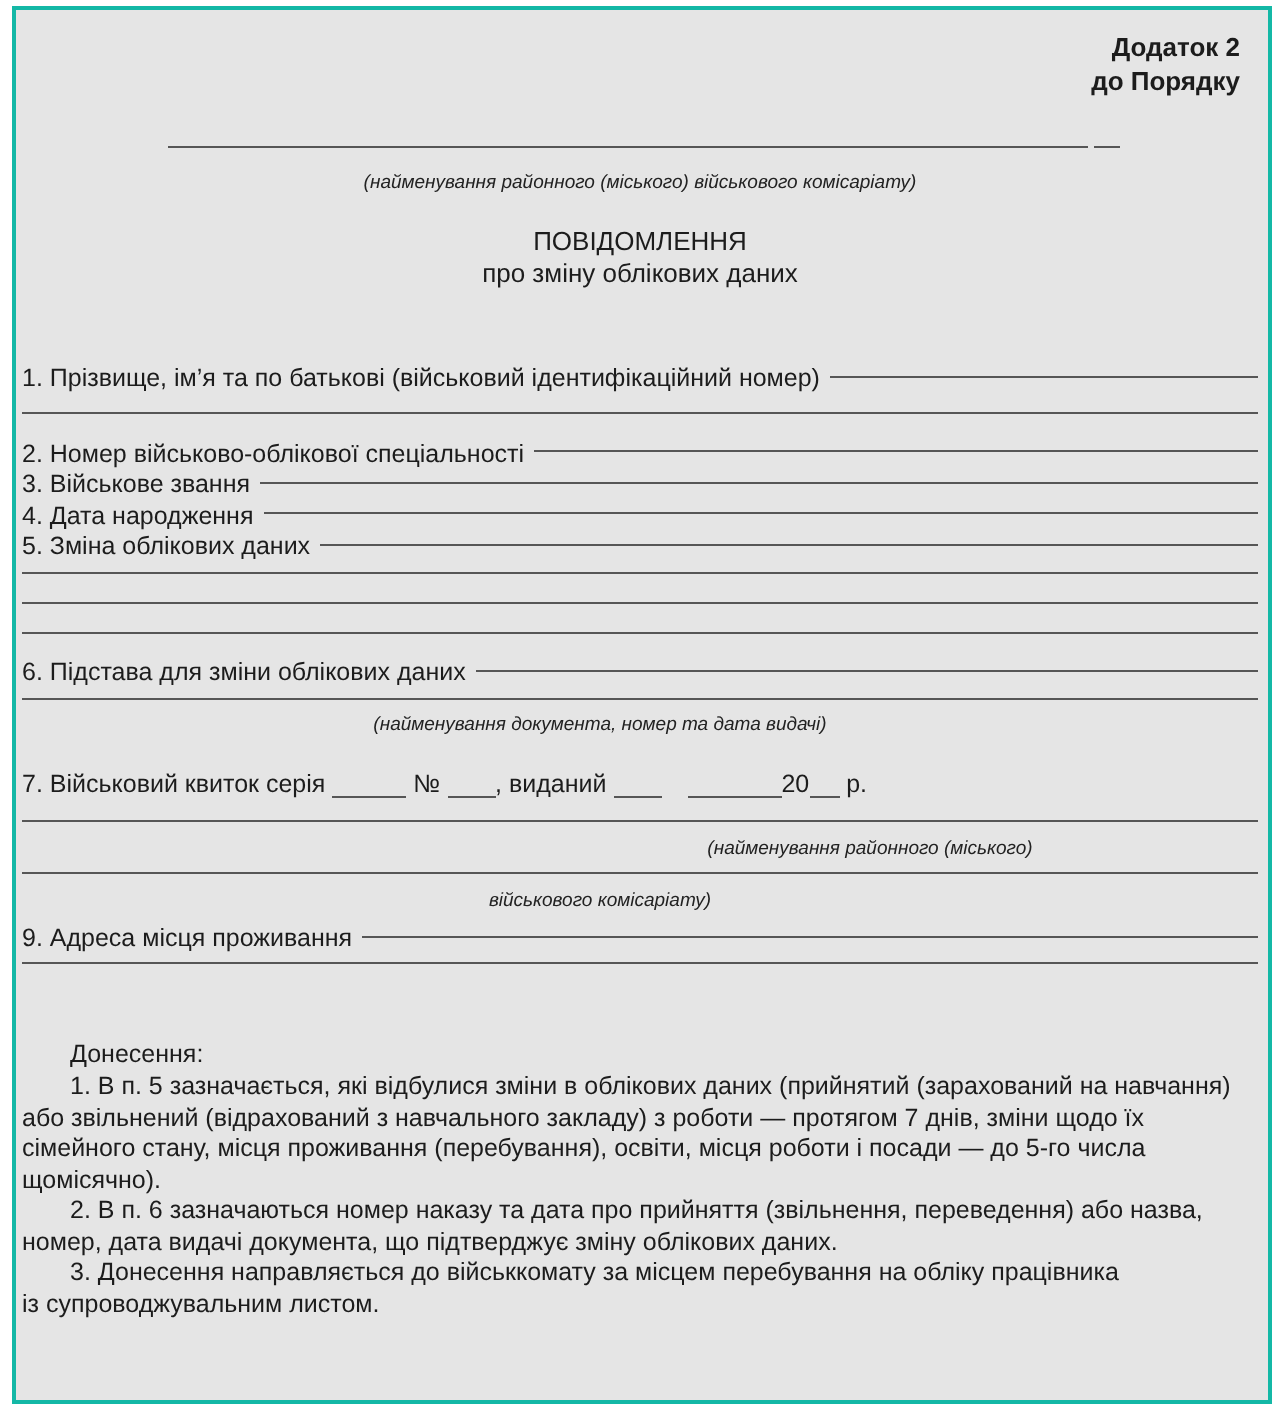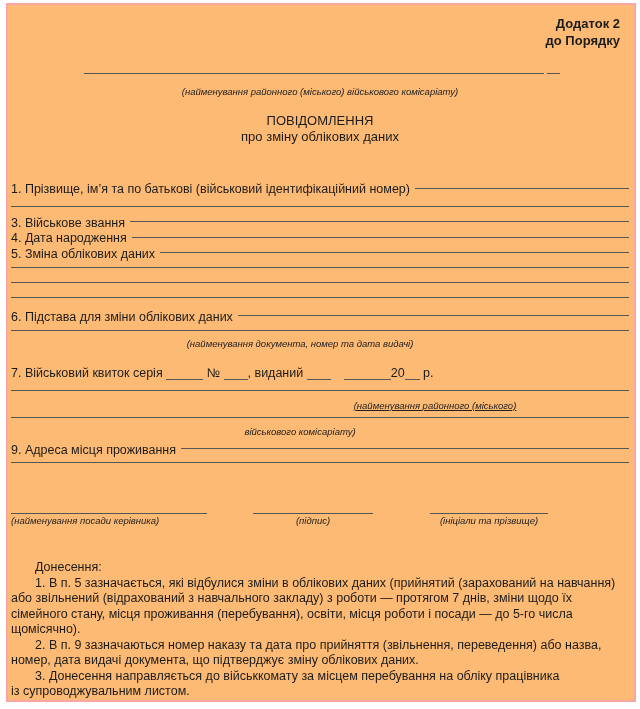--- a/index.html
+++ b/index.html
@@ -1,21 +1,21 @@
 <!DOCTYPE html>
 <html><head>
 <meta charset="utf-8">
 <style>
   * { margin:0; padding:0; box-sizing:border-box; }
   html,body { width:640px; height:709px; background:#ffffff; }
   body { position:relative; font-family:"Liberation Sans","DejaVu Sans",sans-serif; color:#1c1c1c; }
 
   .page {
     position:absolute; left:6px; top:3px; right:4px; bottom:7px;
-    border:2px solid #fca5a5; background:#fdba74;
+    border:2px solid #14b8a6; background:#e5e5e5;
   }
   .content { padding:8px 5px 0 3px; }
 
   
   .annex { text-align:right; font-weight:bold; font-size:13px; line-height:17px; padding-top:2px; padding-right:9px; }
   .org-rule { margin-top:14px; height:11px; display:flex; align-items:flex-end; padding-left:73px; padding-right:69px; }
   .org-rule .seg-long { flex:1; border-bottom:1.4px solid #565656; }
   .org-rule .seg-short { width:13px; margin-left:3px; border-bottom:1.4px solid #565656; }
   .caption { font-style:italic; font-size:9.5px; line-height:11px; color:#222; }
   .org-caption { text-align:center; margin-top:12px; }
@@ -23,21 +23,21 @@
   .title { margin-top:16px; text-align:center; font-weight:normal; font-size:13px; line-height:16px; }
 
   
   .form { margin-top:36px; font-size:12.5px; }
   .row { display:flex; align-items:center; height:15.5px; }
   .row .lbl { white-space:nowrap; padding-right:5px; line-height:14px; }
   .row .fill { flex:1; border-bottom:1.4px solid #565656; margin-bottom:2px; }
   .row.blank { height:14px; }
   .row.blank .fill { margin-bottom:0; }
   .caption-center { text-align:center; transform:translateX(-20px); margin-top:2px; }
-  .caption-right { text-align:center; padding-left:230px; margin-top:1px;text-decoration:underline; }
+  .caption-right { text-align:center; padding-left:230px; margin-top:1px; }
 
   
   .inline-row { height:16px; line-height:14px; margin-top:17px; white-space:nowrap; }
   .inline-row .u { display:inline-block; border-bottom:1.4px solid #565656; height:12px; vertical-align:bottom; }
 
   
   .sig { display:flex; margin-top:46px; font-size:9.5px; }
   .sig .col { display:flex; flex-direction:column; }
   .sig .line { border-bottom:1.4px solid #565656; height:1px; }
   .sig .col-1 { width:196px; }
@@ -76,20 +76,24 @@
     <div class="form">
 
       <div class="row" style="height:16px">
         <span class="lbl">1. Прізвище, ім’я та по батькові (військовий ідентифікаційний номер)</span>
         <span class="fill"></span>
       </div>
       <div class="row blank" style="height:18px">
         <span class="fill"></span>
       </div>
 
+      <div class="row" style="margin-top:4px">
+        <span class="lbl">2. Номер військово-облікової спеціальності</span>
+        <span class="fill"></span>
+      </div>
       <div class="row">
         <span class="lbl">3. Військове звання</span>
         <span class="fill"></span>
       </div>
       <div class="row">
         <span class="lbl">4. Дата народження</span>
         <span class="fill"></span>
       </div>
       <div class="row">
         <span class="lbl">5. Зміна облікових даних</span>
@@ -137,37 +141,23 @@
       <div class="row" style="margin-top:5px;height:16px">
         <span class="lbl">9. Адреса місця проживання</span>
         <span class="fill"></span>
       </div>
       <div class="row blank" style="height:9px">
         <span class="fill"></span>
       </div>
 
     </div>
 
-    <div class="sig">
-      <div class="col col-1">
-        <div class="line"></div>
-        <div class="caption">(найменування посади керівника)</div>
-      </div>
-      <div class="col col-2">
-        <div class="line"></div>
-        <div class="caption">(підпис)</div>
-      </div>
-      <div class="col col-3">
-        <div class="line"></div>
-        <div class="caption">(ініціали та прізвище)</div>
-      </div>
-    </div>
 
     <div class="notes">
       <div class="heading">Донесення:</div>
       <p>1. В п. 5 зазначається, які відбулися зміни в облікових даних (прийнятий (зарахований на навчання) або звільнений (відрахований з навчального закладу) з роботи — протягом 7 днів, зміни щодо їх сімейного стану, місця проживання (перебування), освіти, місця роботи і посади — до 5-го числа щомісячно).</p>
-      <p>2. В п. 9 зазначаються номер наказу та дата про прийняття (звільнення, переведення) або назва, номер, дата видачі документа, що підтверджує зміну облікових даних.</p>
+      <p>2. В п. 6 зазначаються номер наказу та дата про прийняття (звільнення, переведення) або назва, номер, дата видачі документа, що підтверджує зміну облікових даних.</p>
       <p class="prelines">3. Донесення направляється до військкомату за місцем перебування на обліку працівника
 із супроводжувальним листом.</p>
     </div>
 
   </div>
 </div>
 
 </body></html>

